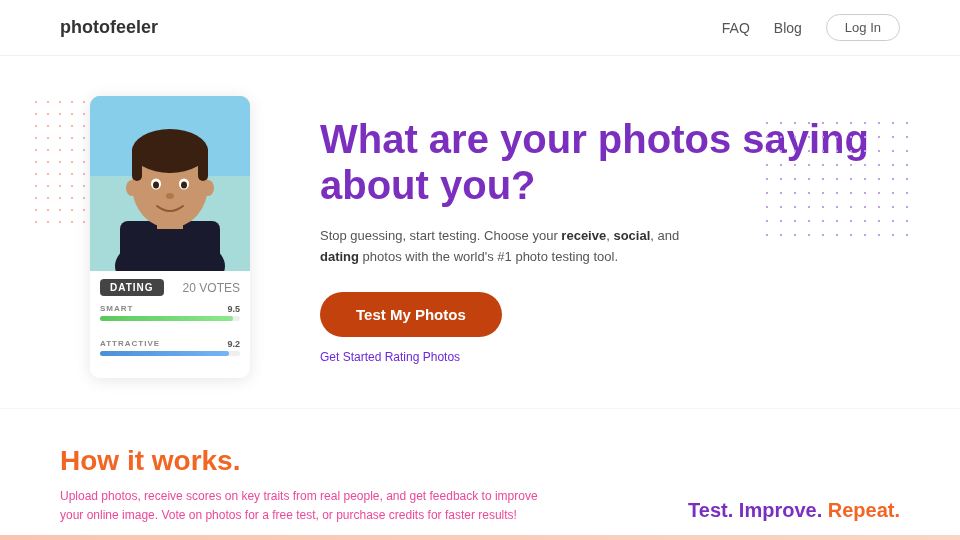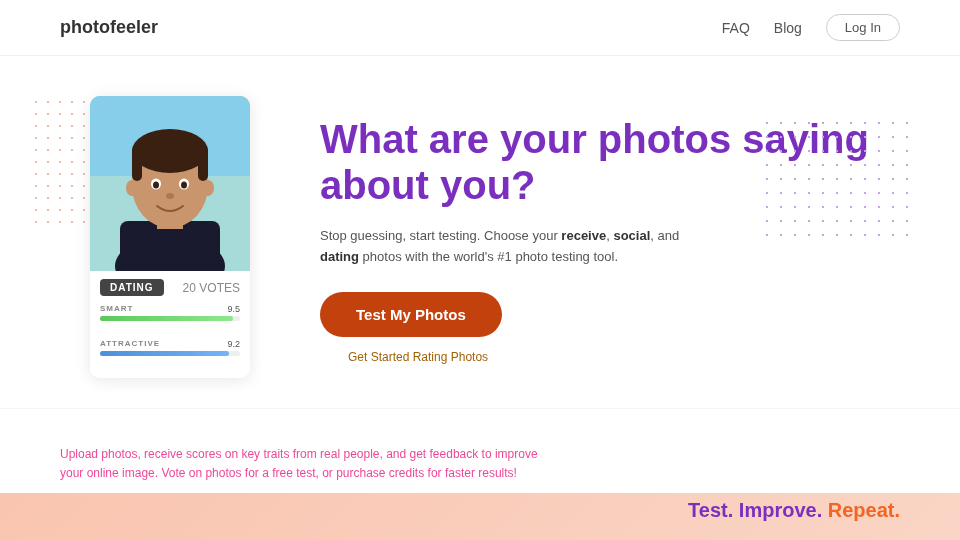--- a/index.html
+++ b/index.html
@@ -22,34 +22,34 @@
     .photo-card { position: relative; z-index: 1; background: #fff; border-radius: 10px; box-shadow: 0 2px 16px rgba(0,0,0,0.10); width: 160px; margin-left: 30px; overflow: hidden; }
     .photo-img { width: 160px; height: 175px; background: linear-gradient(135deg, #7ec8e3 0%, #a8d8a8 40%, #c3a07a 70%, #5a3e2b 100%); display: flex; align-items: center; justify-content: center; overflow: hidden; }
     .person-svg { width: 160px; height: 175px; }
     .photo-bar { background: #fff; padding: 8px 10px 4px 10px; }
     .photo-tab-row { display: flex; align-items: center; justify-content: space-between; margin-bottom: 8px; }
     .photo-tab { background: #444; color: #fff; font-size: 10px; font-weight: 700; border-radius: 4px; padding: 3px 10px; letter-spacing: 1px; }
     .votes-label { font-size: 12px; color: #888; }
     .stat-row { margin-bottom: 18px; }
     .stat-label-row { display: flex; justify-content: space-between; margin-bottom: 2px; }
     .stat-label { font-size: 8px; letter-spacing: 1px; color: #888; font-weight: 600; }
-    .stat-score { font-size: 9px; font-weight: 400; color: #555; }
+    .stat-score { font-size: 9px; font-weight: 700; color: #555; }
     .bar-bg { background: #eee; border-radius: 4px; height: 5px; width: 100%; }
     .bar-fill { height: 5px; border-radius: 4px; }
     .bar-green { background: linear-gradient(to right, #5bc85b, #8de88d); }
     .bar-blue { background: linear-gradient(to right, #4a90d9, #74b3f5); }
     .bar-orange { background: linear-gradient(to right, #f0b429, #f5c842); }
 
     
     .hero-right { flex: 1; padding-top: 20px; }
     .hero-title { font-size: 40px; font-weight: 800; color: #7b2fbe; line-height: 1.15; margin-bottom: 18px; }
     .hero-desc { font-size: 13px; color: #555; line-height: 1.6; margin-bottom: 24px; max-width: 360px; }
     .hero-desc b { font-weight: 700; color: #333; }
     .btn-cta { background: #c2410c; color: #fff; border: none; border-radius: 30px; padding: 14px 36px; font-size: 15px; font-weight: 700; cursor: pointer; display: block; margin-bottom: 10px; }
-    .get-started { font-size: 12px; color: #a16207; margin-left: 28px; }
+    .get-started { font-size: 12px; color: #6d28d9; }
 
     
     .dot-grid-purple { position: absolute; right: 40px; top: 60px; width: 160px; height: 120px; background-image: radial-gradient(circle, #c4a0e8 1.5px, transparent 1.5px); background-size: 14px 14px; }
 
     
     .how-section { background: #fff; padding: 36px 60px 24px 60px; border-top: 1px solid #f5f5f5; }
     .how-title { font-size: 28px; font-weight: 800; color: #f26522; margin-bottom: 10px; }
     .how-desc { font-size: 12px; color: #ec4899; line-height: 1.6; max-width: 480px; }
     .bottom-salmon { background: linear-gradient(135deg, #f9c5b0 0%, #fad5c5 100%); height: 52px; margin: 0 -60px; margin-top: 10px; }
   </style>
@@ -138,19 +138,20 @@
       Stop guessing, start testing. Choose your <b>receive</b>, <b>social</b>, and <b>dating</b> photos with the world's #1 photo testing tool.
     </p>
     <button class="btn-cta">Test My Photos</button>
     <span class="get-started">Get Started Rating Photos</span>
   </div>
 
   <div class="dot-grid-purple"></div>
 </section>
 
 <section class="how-section">
+  <h2 class="how-title">How it works.</h2>
   <p class="how-desc">Upload photos, receive scores on key traits from real people, and get feedback to improve your online image. Vote on photos for a free test, or purchase credits for faster results!</p>
   <div class="bottom-salmon"></div>
 </section>
 
 <div style="position:absolute; right:60px; bottom:18px; font-size:20px; font-weight:800; color:#7b2fbe;">
   Test. Improve. <span style="color:#f26522;">Repeat.</span>
 </div>
 
 </body></html>

